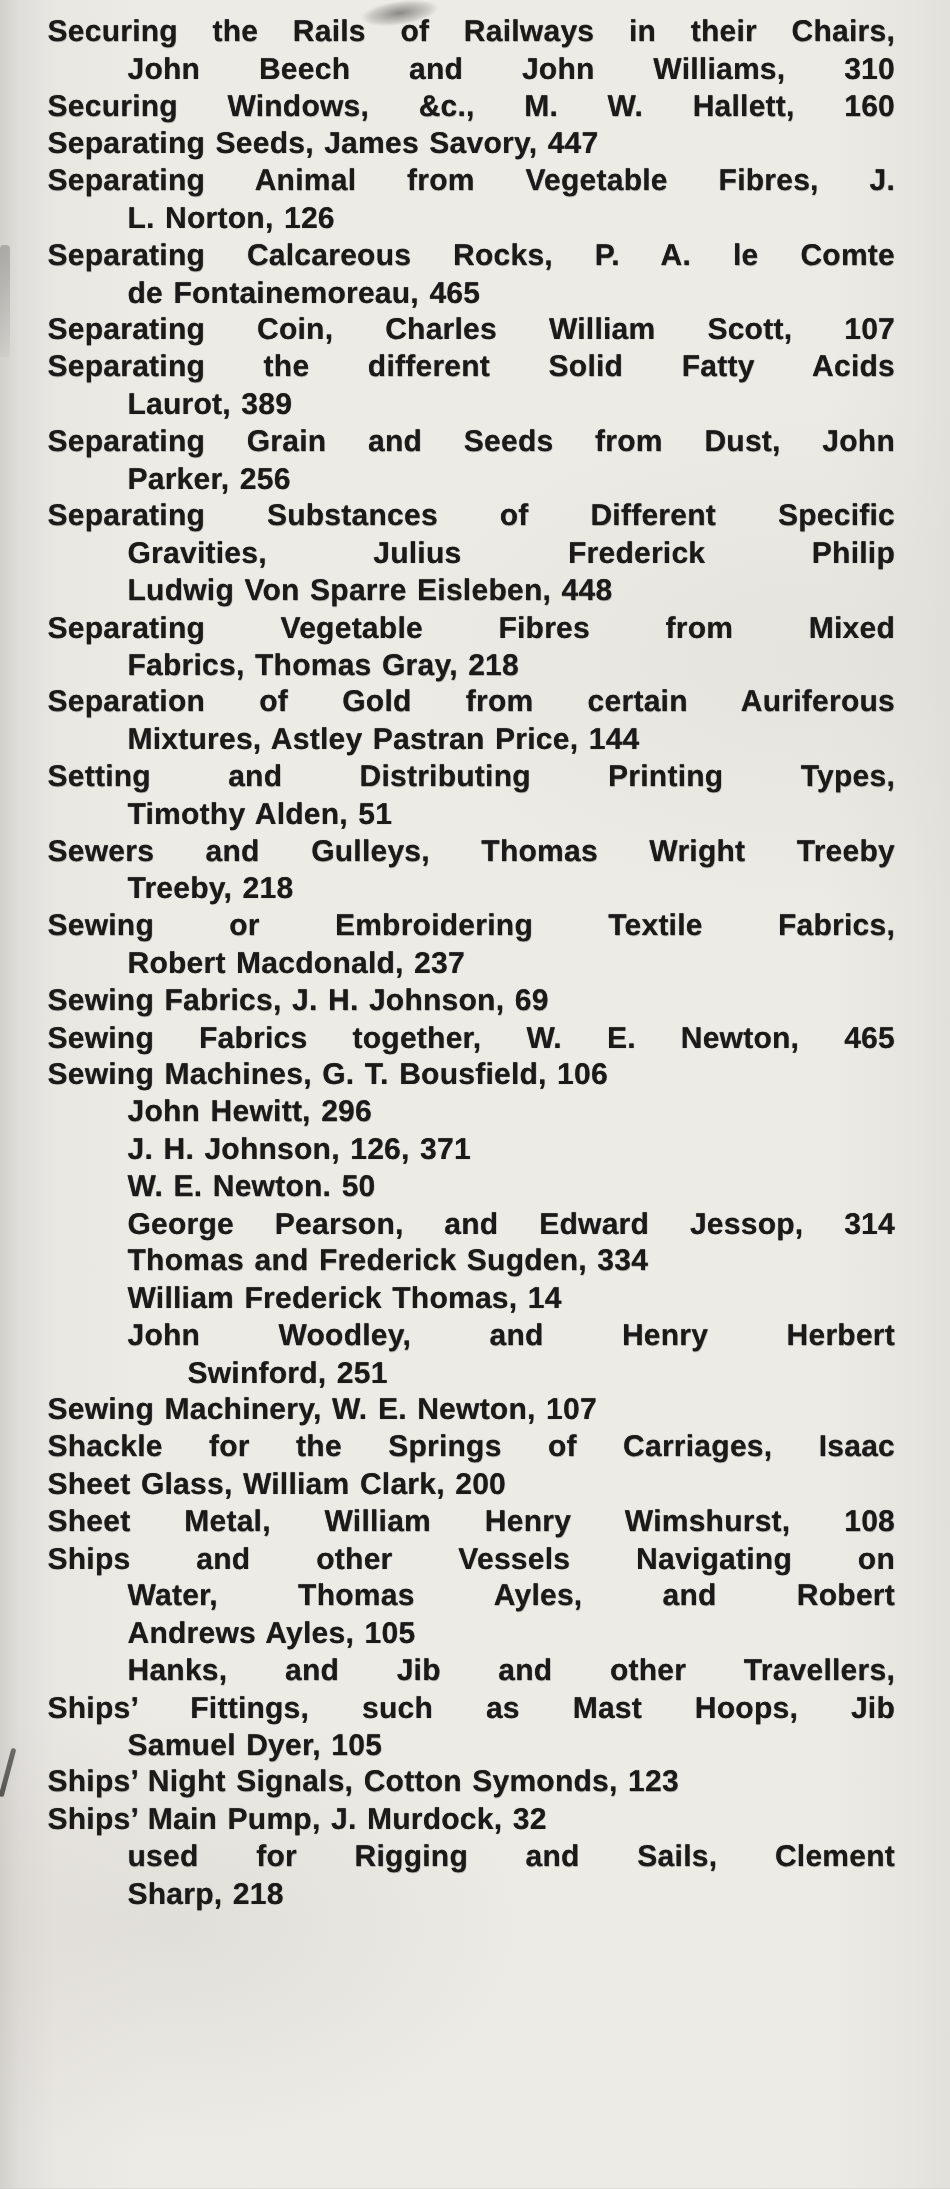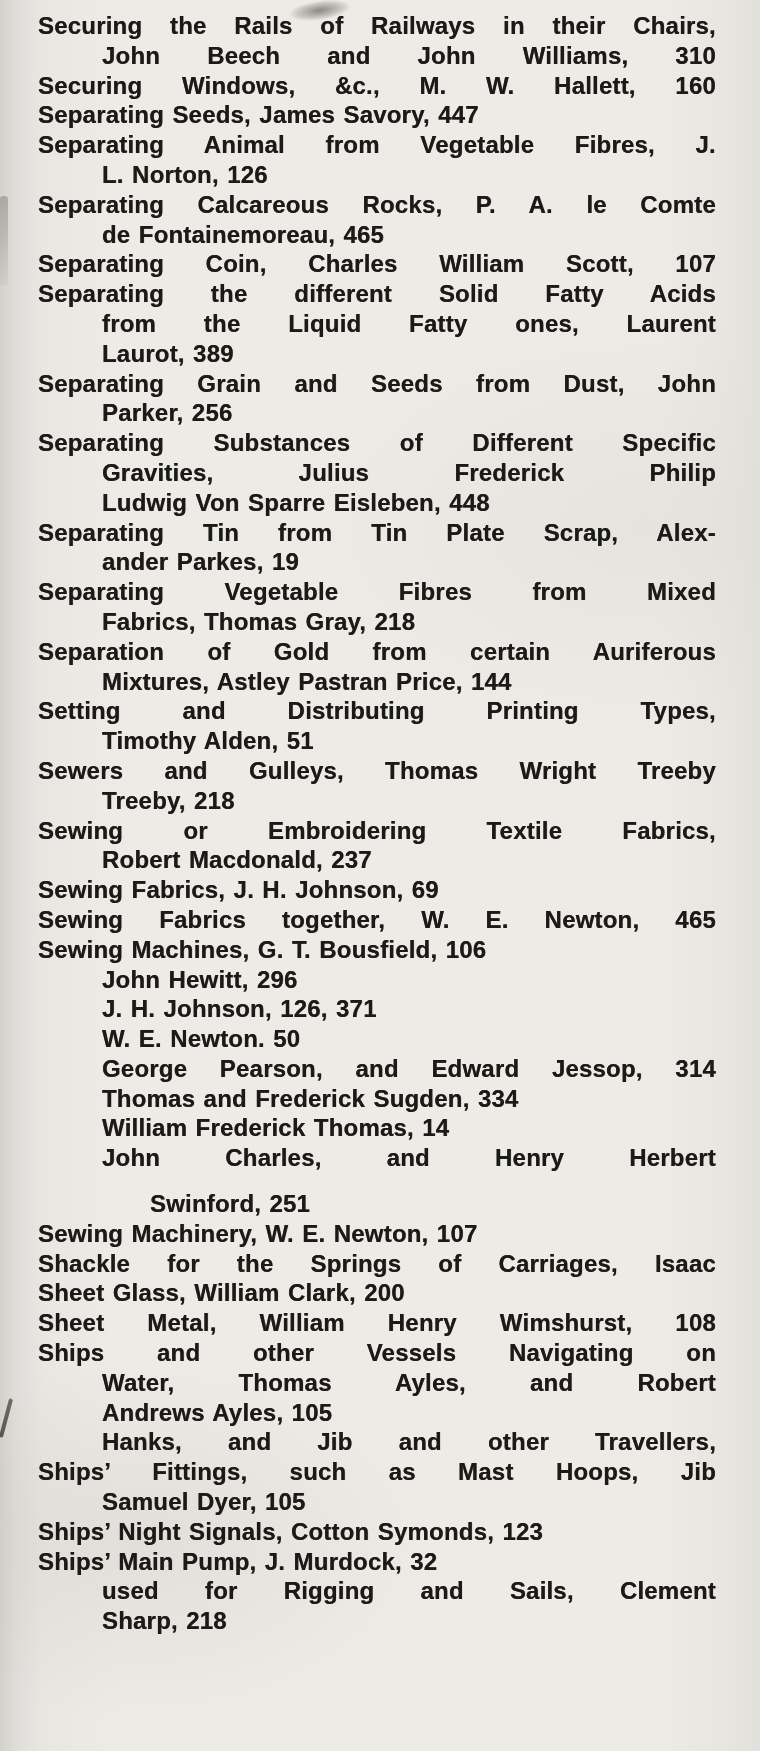--- a/index.html
+++ b/index.html
@@ -22,21 +22,21 @@
     color:#1b1a19;
     letter-spacing:.2px;
     word-spacing:1.5px;
     text-shadow:0 0 .6px rgba(25,24,22,.65), .4px .4px .5px rgba(40,38,35,.25);
     filter:blur(.22px);
   }
   .entry{margin:0;}
   .line{min-height:29.8px;}
   .ind0{padding-left:0;}
   .ind1{padding-left:64px;}
-  .ind2{padding-left:112px;margin-top:16px;}
+  .ind2{padding-left:112px;}
   .just{text-align:justify;text-align-last:justify;}
   .smudge{
     position:absolute;left:278px;top:0px;width:84px;height:26px;
     background:radial-gradient(ellipse 50% 50% at 50% 40%, rgba(60,58,54,.55), rgba(60,58,54,.18) 55%, rgba(0,0,0,0) 75%);
     border-radius:50%;
     transform:rotate(-8deg);
   }
   .pen-mark{
     position:absolute;left:4px;top:1398px;width:4px;height:40px;
     background:linear-gradient(#4a4844,#2e2c29);
@@ -73,35 +73,30 @@
       </div>
       <div class="entry">
         <div class="line ind0 just">Separating Calcareous Rocks, P. A. le Comte</div>
         <div class="line ind1">de Fontainemoreau, 465</div>
       </div>
       <div class="entry">
         <div class="line ind0 just">Separating Coin, Charles William Scott, 107</div>
       </div>
       <div class="entry">
         <div class="line ind0 just">Separating the different Solid Fatty Acids</div>
-        <div class="line ind1 just">from the Liquid Fatty ones, Laurent</div>
         <div class="line ind1">Laurot, 389</div>
       </div>
       <div class="entry">
         <div class="line ind0 just">Separating Grain and Seeds from Dust, John</div>
         <div class="line ind1">Parker, 256</div>
       </div>
       <div class="entry">
         <div class="line ind0 just">Separating Substances of Different Specific</div>
         <div class="line ind1 just">Gravities, Julius Frederick Philip</div>
         <div class="line ind1">Ludwig Von Sparre Eisleben, 448</div>
-      </div>
-      <div class="entry">
-        <div class="line ind0 just">Separating Tin from Tin Plate Scrap, Alex-</div>
-        <div class="line ind1">ander Parkes, 19</div>
       </div>
       <div class="entry">
         <div class="line ind0 just">Separating Vegetable Fibres from Mixed</div>
         <div class="line ind1">Fabrics, Thomas Gray, 218</div>
       </div>
       <div class="entry">
         <div class="line ind0 just">Separation of Gold from certain Auriferous</div>
         <div class="line ind1">Mixtures, Astley Pastran Price, 144</div>
       </div>
       <div class="entry">
@@ -137,21 +132,21 @@
       <div class="entry">
         <div class="line ind1 just">George Pearson, and Edward Jessop, 314</div>
       </div>
       <div class="entry">
         <div class="line ind1">Thomas and Frederick Sugden, 334</div>
       </div>
       <div class="entry">
         <div class="line ind1">William Frederick Thomas, 14</div>
       </div>
       <div class="entry">
-        <div class="line ind1 just">John Charles, and Henry Herbert</div>
+        <div class="line ind1 just">John Woodley, and Henry Herbert</div>
         <div class="line ind2">Swinford, 251</div>
       </div>
       <div class="entry">
         <div class="line ind0">Sewing Machinery, W. E. Newton, 107</div>
       </div>
       <div class="entry">
         <div class="line ind0 just">Shackle for the Springs of Carriages, Isaac</div>
       </div>
       <div class="entry">
         <div class="line ind0">Sheet Glass, William Clark, 200</div>

